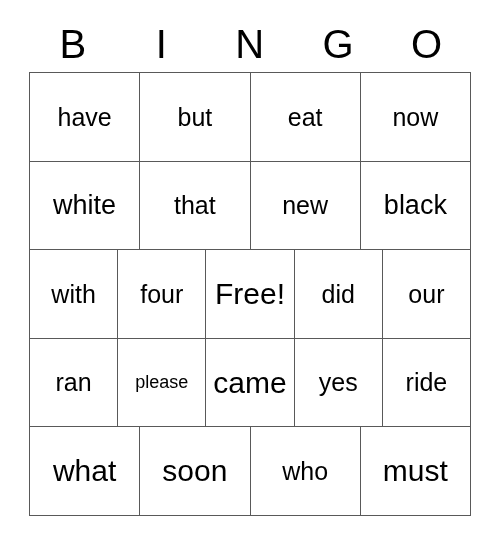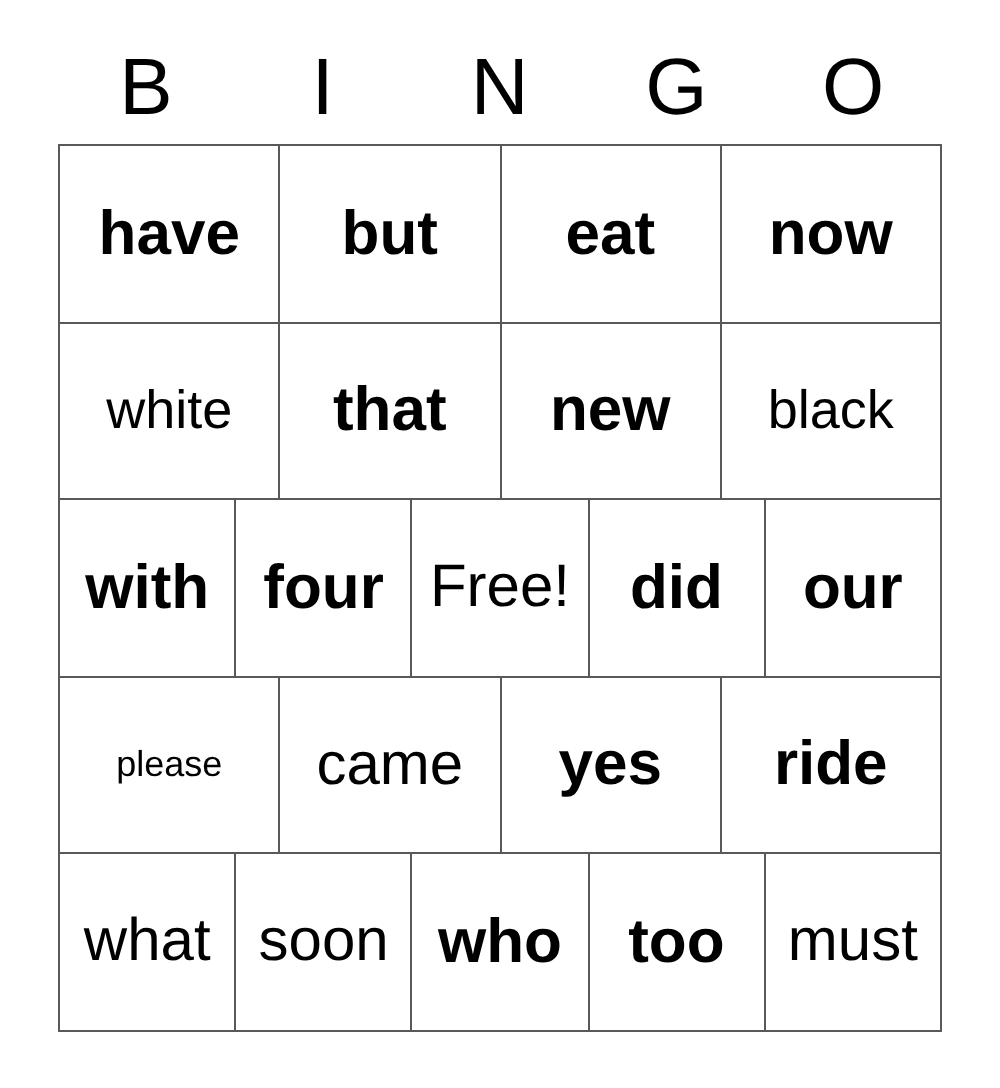--- a/index.html
+++ b/index.html
@@ -73,21 +73,21 @@
     display: block;
     text-align: center;
     line-height: 1.05;
     white-space: nowrap;
     font-weight: 400;
     color: #000000;
     padding: 0 1px;
   }
 
   
-  .fs-xl   { font-size: 31px; font-weight: bold; }
+  .fs-xl   { font-size: 25px; }
   .fs-lg   { font-size: 30px; }
   .fs-md   { font-size: 27px; }
   .fs-xs   { font-size: 18px; text-align: center; }
 </style>
 </head>
 <body style="background: rgb(255, 255, 255);">
 
 <div id="bingo-card">
 
   <div class="header-row">
@@ -143,20 +143,23 @@
       <div class="cell" style="border-right-color: rgb(89, 89, 89); border-bottom-color: rgb(89, 89, 89);">
           <span class="cell-text fs-xl">did</span>
         </div>
       <div class="cell" style="border-right-color: rgb(89, 89, 89); border-bottom-color: rgb(89, 89, 89);">
           <span class="cell-text fs-xl">our</span>
         </div>
     </div>
 
     <div class="grid-row">
       <div class="cell" style="border-right-color: rgb(89, 89, 89); border-bottom-color: rgb(89, 89, 89);">
+          <span class="cell-text fs-xl">ran</span>
+        </div>
+      <div class="cell" style="border-right-color: rgb(89, 89, 89); border-bottom-color: rgb(89, 89, 89);">
           <span class="cell-text fs-xs">please</span>
         </div>
       <div class="cell" style="border-right-color: rgb(89, 89, 89); border-bottom-color: rgb(89, 89, 89);">
           <span class="cell-text fs-lg">came</span>
         </div>
       <div class="cell" style="border-right-color: rgb(89, 89, 89); border-bottom-color: rgb(89, 89, 89);">
           <span class="cell-text fs-xl">yes</span>
         </div>
       <div class="cell" style="border-right-color: rgb(89, 89, 89); border-bottom-color: rgb(89, 89, 89);">
           <span class="cell-text fs-xl">ride</span>
@@ -167,21 +170,18 @@
       <div class="cell" style="border-right-color: rgb(89, 89, 89); border-bottom-color: rgb(89, 89, 89);">
           <span class="cell-text fs-lg">what</span>
         </div>
       <div class="cell" style="border-right-color: rgb(89, 89, 89); border-bottom-color: rgb(89, 89, 89);">
           <span class="cell-text fs-lg">soon</span>
         </div>
       <div class="cell" style="border-right-color: rgb(89, 89, 89); border-bottom-color: rgb(89, 89, 89);">
           <span class="cell-text fs-xl">who</span>
         </div>
       <div class="cell" style="border-right-color: rgb(89, 89, 89); border-bottom-color: rgb(89, 89, 89);">
-          <span class="cell-text fs-xl">too</span>
-        </div>
-      <div class="cell" style="border-right-color: rgb(89, 89, 89); border-bottom-color: rgb(89, 89, 89);">
           <span class="cell-text fs-lg">must</span>
         </div>
     </div>
 
   </div>
 </div>
 
 </body></html>

